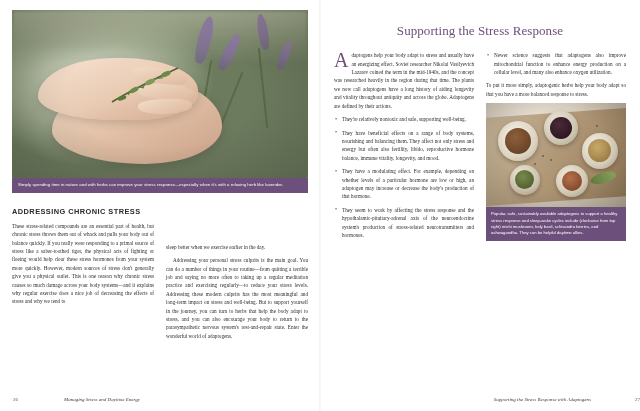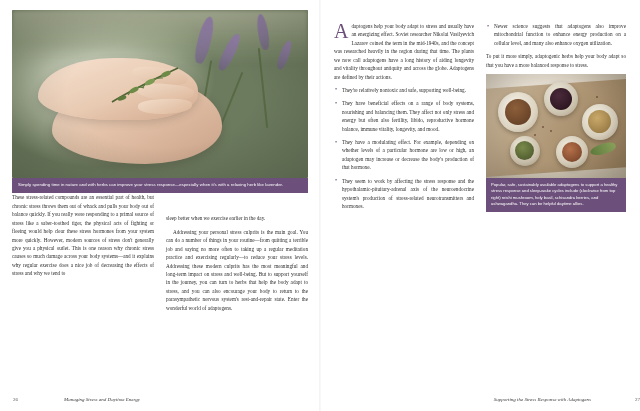--- a/index.html
+++ b/index.html
@@ -340,20 +340,21 @@
         <ellipse cx="26" cy="28" rx="5" ry="2.4" fill="#6d8a47" transform="rotate(-28 26 28)"></ellipse>
         <ellipse cx="42" cy="20" rx="5.5" ry="2.6" fill="#7d9a52" transform="rotate(-26 42 20)"></ellipse>
         <ellipse cx="58" cy="12" rx="5" ry="2.4" fill="#6d8a47" transform="rotate(-24 58 12)"></ellipse>
         <ellipse cx="14" cy="36" rx="4.5" ry="2.2" fill="#5d7a3c" transform="rotate(-20 14 36)"></ellipse>
       </svg>
       <div class="vignette"></div>
     </div>
 
     <div class="caption-bar">Simply spending time in nature and with herbs can improve your stress response—especially when it's with a relaxing herb like lavender.</div>
 
+    <div class="section-title">ADDRESSING CHRONIC STRESS</div>
 
     <div class="cols">
       <div class="col">
         <p>These stress-related compounds are an essential part of health, but chronic stress throws them out of whack and pulls your body out of balance quickly. If you really were responding to a primal source of stress like a saber-toothed tiger, the physical acts of fighting or fleeing would help clear these stress hormones from your system more quickly. However, modern sources of stress don't generally give you a physical outlet. This is one reason why chronic stress causes so much damage across your body systems—and it explains why regular exercise does a nice job of decreasing the effects of stress and why we tend to</p>
       </div>
       <div class="col rcol-shift">
         <p>sleep better when we exercise earlier in the day.</p>
         <p class="indent">Addressing your personal stress culprits is the main goal. You can do a number of things in your routine—from quitting a terrible job and saying no more often to taking up a regular meditation practice and exercising regularly—to reduce your stress levels. Addressing these modern culprits has the most meaningful and long-term impact on stress and well-being. But to support yourself in the journey, you can turn to herbs that help the body adapt to stress, and you can also encourage your body to return to the parasympathetic nervous system's rest-and-repair state. Enter the wonderful world of adaptogens.</p>
       </div>
     </div>
@@ -362,20 +363,21 @@
       <span class="folio">26</span>
       <span class="running-head">Managing Stress and Daytime Energy</span>
     </div>
   </div>
 
   <div class="gutter"></div>
 
   <div class="page page-right">
 
     <div class="chapter-title">
+      <span class="l1">Supporting the Stress Response</span>
     </div>
 
     <div class="rcols">
 
       <div class="rcol">
         <p class="dropcap-para">
           <span class="dropcap">A</span>
           <span>daptogens help your body adapt to stress and usually have an energizing effect. Soviet researcher Nikolai Vasilyevich Lazarev coined the term in the mid-1940s, and the concept was researched heavily in the region during that time. The plants we now call adaptogens have a long history of aiding longevity and vitality throughout antiquity and across the globe. Adaptogens are defined by their actions.</span>
         </p>
         <ul class="bullets">

